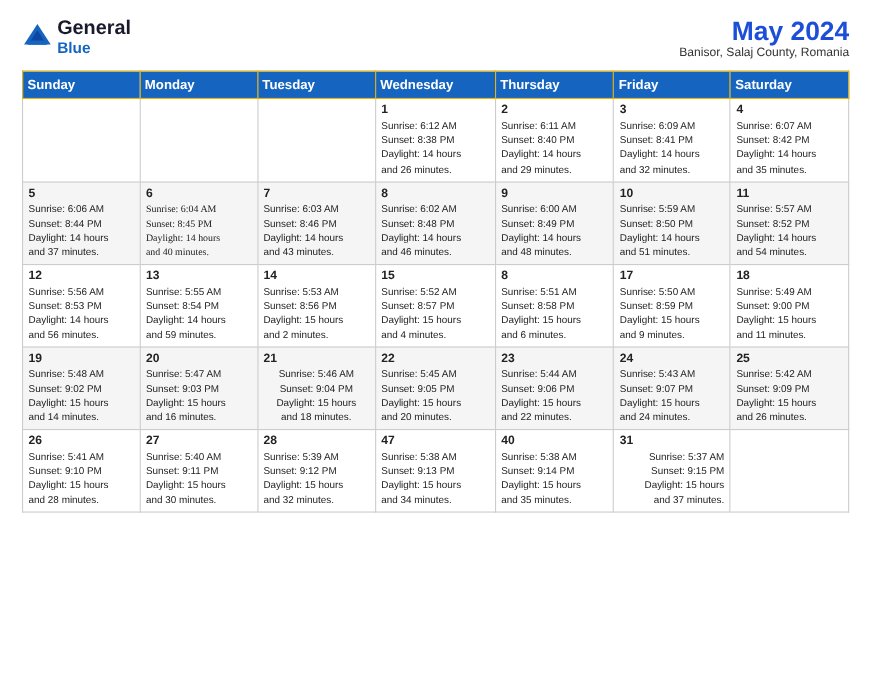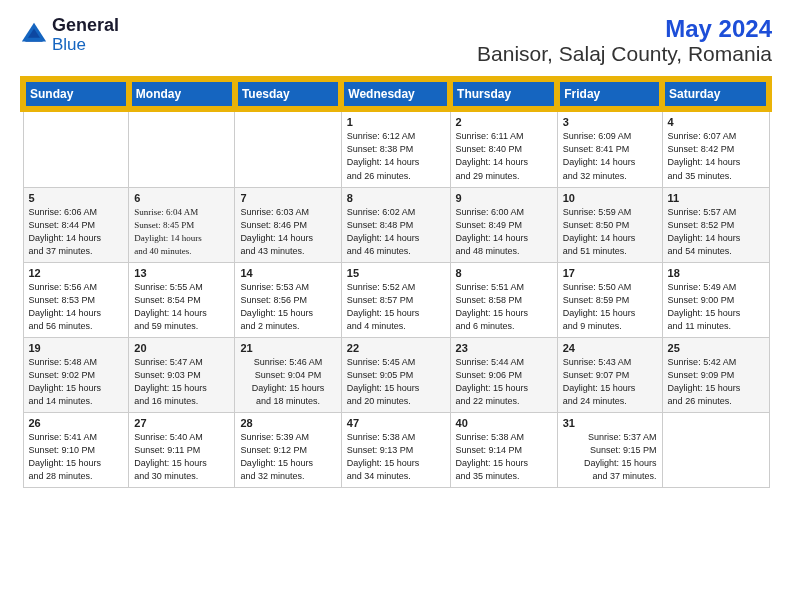--- a/index.html
+++ b/index.html
@@ -28,54 +28,54 @@
       display: flex;
       flex-direction: column;
       line-height: 1.1;
     }
     .logo-general {
       font-size: 18px;
       font-weight: bold;
       color: #1a1a2e;
     }
     .logo-blue {
-      font-size: 17px;
-      font-weight: normal;
+      font-size: 14px;
+      font-weight: bold;
       color: #1565c0;
     }
     .logo-icon {
       width: 28px;
       height: 28px;
     }
     .title-block {
       text-align: right;
     }
     .month-title {
       font-size: 24px;
       font-weight: bold;
       color: #1d4ed8;
       line-height: 1.1;
     }
     .location {
-      font-size: 21px;
+      font-size: 11px;
       color: #333;
     }
     .calendar {
       width: 100%;
       border-collapse: collapse;
       border: 1px solid #ccc;
     }
     .calendar th {
       background-color: #1565c0;
       color: #fff;
       font-size: 12px;
       font-weight: bold;
       padding: 5px 4px;
       text-align: left;
-      border: 6px solid #eab308;
+      border: 1px solid #eab308;
     }
     .calendar td {
       vertical-align: top;
       border: 1px solid #ccc;
       padding: 4px 5px;
       font-size: 9.5px;
       color: #222;
       width: 113px;
       min-height: 80px;
       background: #fff;

